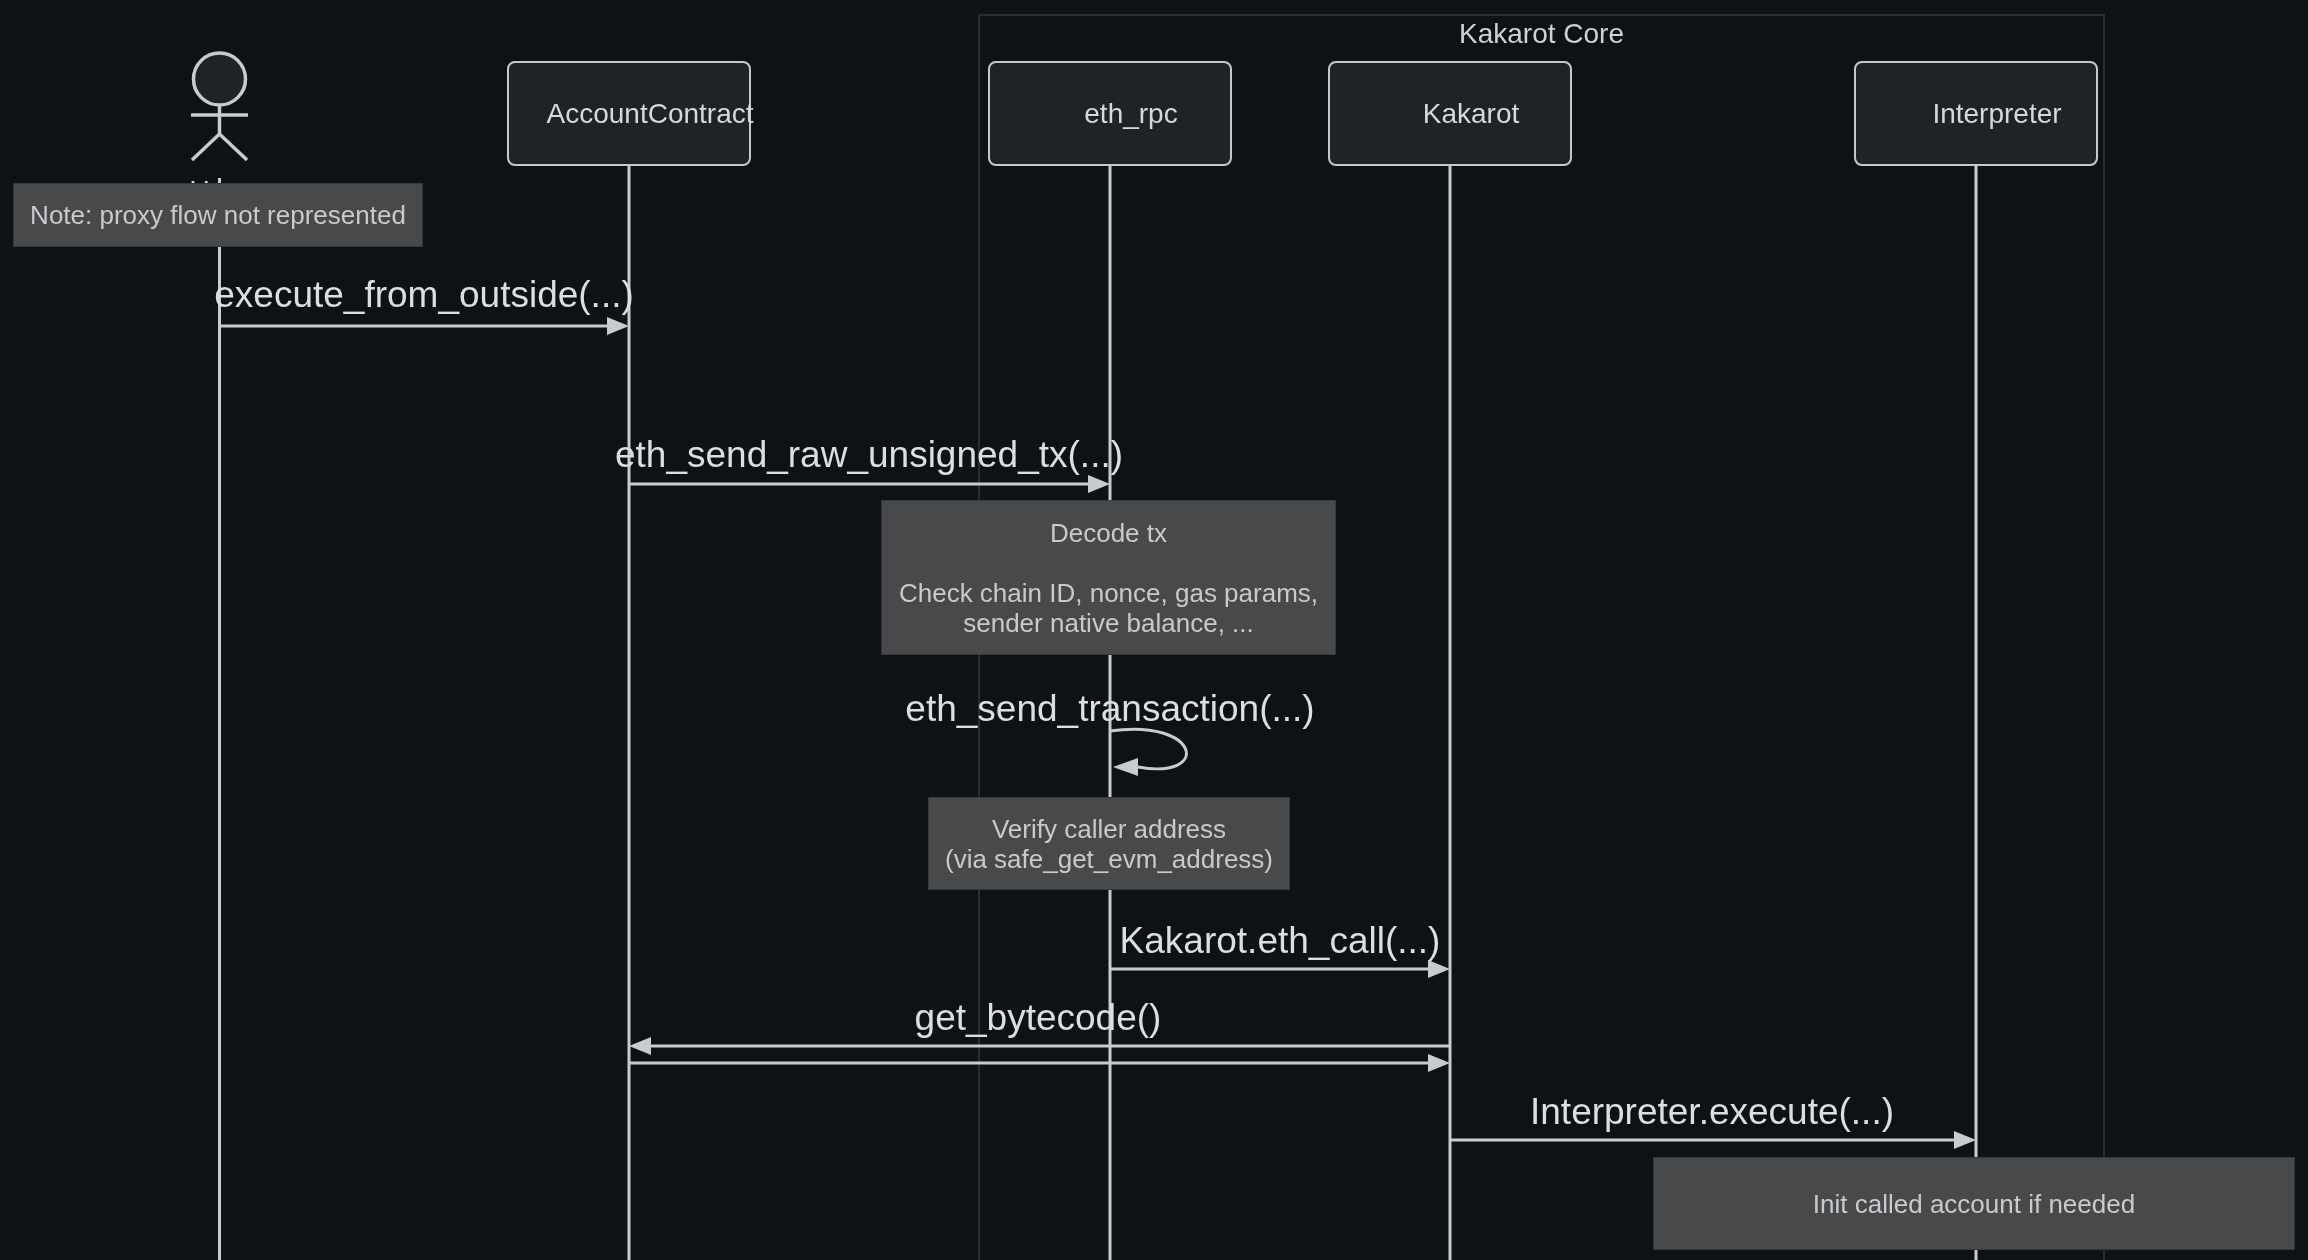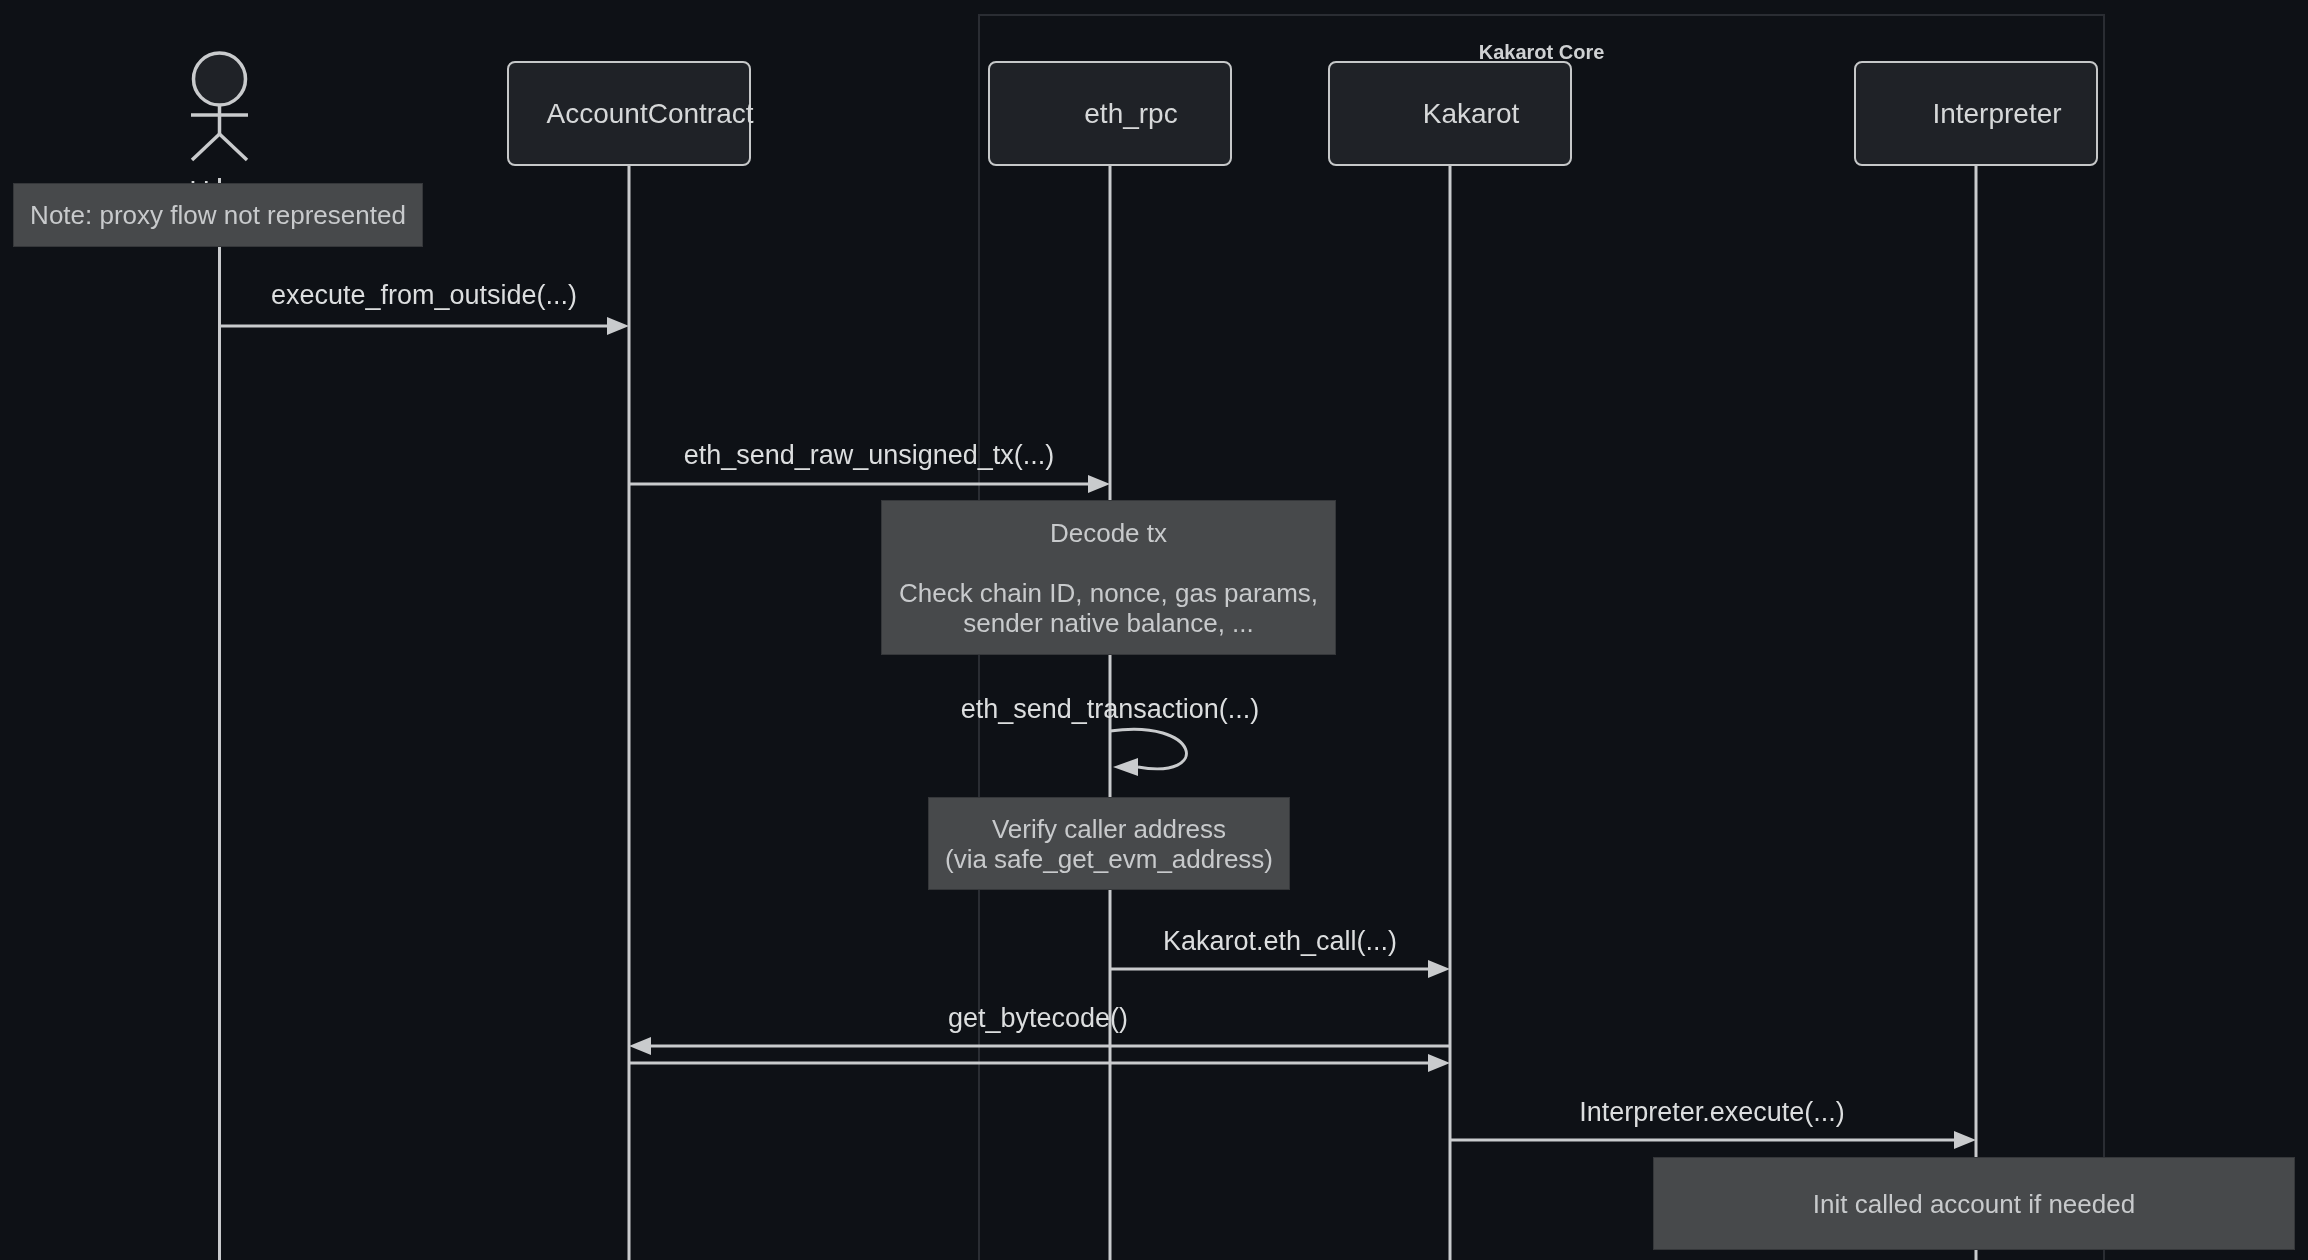--- a/index.html
+++ b/index.html
@@ -14,27 +14,26 @@
   .frame {
     position: absolute;
     left: 978px; top: 14px;
     width: 1127px; height: 1300px;
     border: 2px solid var(--frame-border, #2a2d33);
     box-sizing: border-box;
     z-index: 0;
   }
   .frame-label {
     position: absolute;
-    top: 21px; left: 50%;
+    top: 3px; left: 50%;
     transform: translateX(-50%);
-    font-size: 20px;
+    font-size: 28px;
     line-height: 30px;
     color: var(--frame-text, #cfd1d3);
     white-space: nowrap;
-    font-weight: bold;
   }
   svg.layer {
     position: absolute;
     left: 0; top: 0;
     z-index: 1;
   }
   .lifeline { stroke: var(--line, #c9cbcd); stroke-width: 3; }
   .actor line { stroke: var(--line, #c9cbcd); stroke-width: 3.5; }
   .actor circle { stroke: var(--line, #c9cbcd); stroke-width: 3.5; fill: var(--box-fill, #1f2227); }
   .msg line, .msg path { stroke: var(--line, #c9cbcd); stroke-width: 3; fill: none; }
@@ -61,21 +60,21 @@
     font-size: 28px;
     line-height: 30px;
     color: var(--label-text, #d6d8d9);
     z-index: 2;
     white-space: nowrap;
     margin-top: 20px;
   }
   .msg-label {
     position: absolute;
     transform: translateX(-50%);
-    font-size: 27px;
+    font-size: 37px;
     line-height: 30px;
     color: var(--message-text, #dcdedf);
     z-index: 2;
     white-space: nowrap;
   }
   .note {
     position: absolute;
     background: var(--note-fill, #47494b);
     border: 1px solid var(--note-border, #303234);
     box-sizing: border-box;

